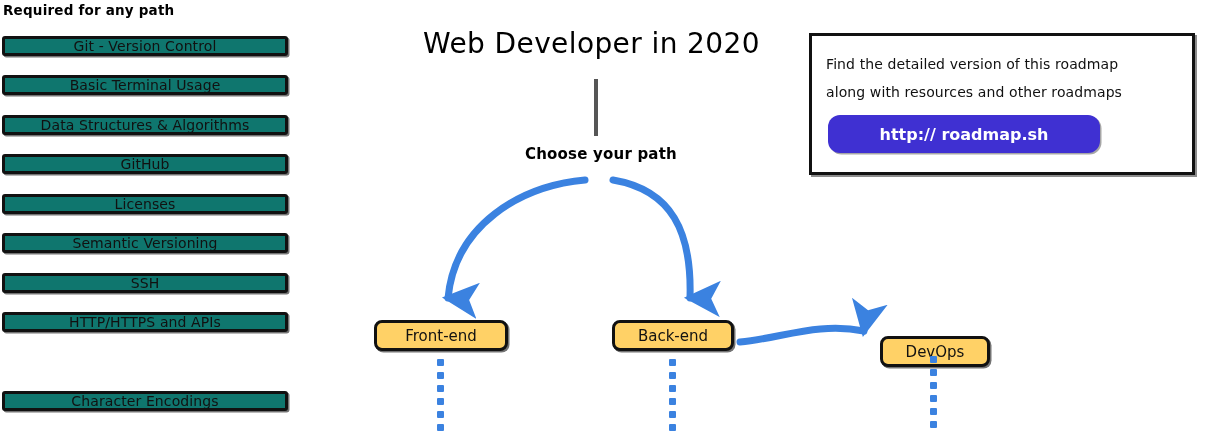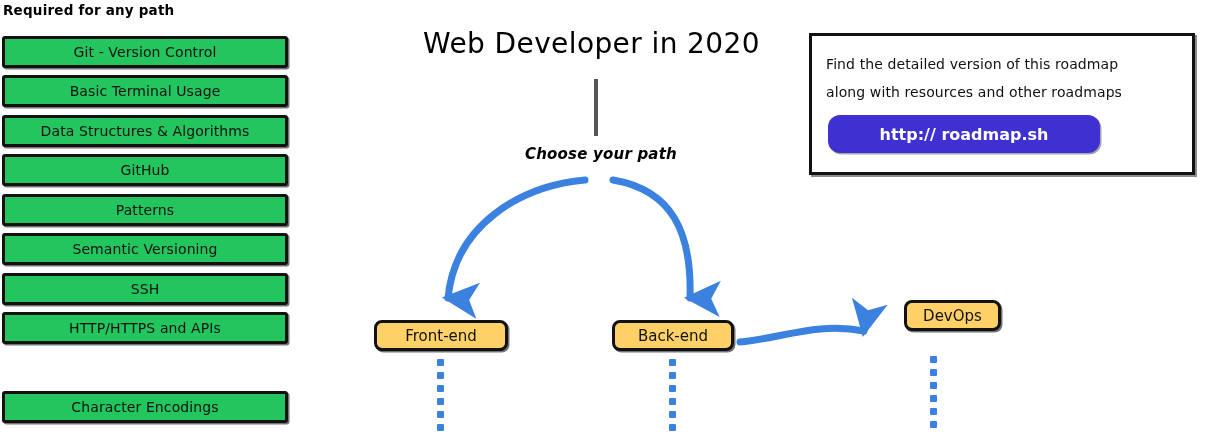--- a/index.html
+++ b/index.html
@@ -13,22 +13,22 @@
   #root{position:relative;width:1207px;height:436px;}
 
   
   #sidebar{position:absolute;left:0;top:0;width:300px;height:436px;}
   #sidebar-title{
     position:absolute;left:3px;top:2px;
     font-size:13.5px;font-weight:bold;color:#000;
     letter-spacing:.2px;white-space:nowrap;
   }
   .req-box{
-    position:absolute;left:2px;width:286px;height:32px;
-    background:#22c55e;
+    position:absolute;left:2px;width:286px;height:20px;
+    background:#0f766e;
     border:3px solid #111111;
     border-radius:3px;
     box-sizing:border-box;
     box-shadow:1.5px 1.5px 0 rgba(0,0,0,.55);
   }
   .req-label{
     position:absolute;left:0;top:0;right:0;bottom:0;
     display:flex;align-items:center;justify-content:center;
     font-size:14px;color:#111;letter-spacing:.1px;
     white-space:nowrap;
@@ -40,41 +40,41 @@
     font-size:28px;font-weight:normal;color:#000;
     letter-spacing:.4px;white-space:nowrap;
   }
   #stem-line{
     position:absolute;left:594px;top:79px;
     width:4px;height:57px;background:#565656;
   }
   #choose-path{
     position:absolute;left:525px;top:145px;
     font-size:15px;font-weight:bold;color:#000;
-    letter-spacing:.2px;white-space:nowrap;font-style:italic;
+    letter-spacing:.2px;white-space:nowrap;
   }
   #split-arrows{position:absolute;left:0;top:0;width:1207px;height:436px;pointer-events:none;}
 
   
   .path-box{
     position:absolute;height:31px;
     background:#ffd166;
     border:3px solid #111111;
     border-radius:8px;
     box-sizing:border-box;
     box-shadow:1.5px 1.5px 0 rgba(0,0,0,.55);
   }
   .path-label{
     position:absolute;left:0;top:0;right:0;bottom:0;
     display:flex;align-items:center;justify-content:center;
     font-size:15px;color:#111;white-space:nowrap;
   }
   #box-frontend{left:374px;top:320px;width:134px;}
   #box-backend{left:612px;top:320px;width:122px;padding-left:43px;}
-  #box-devops{left:880px;top:300px;width:97px;margin-left:24px;}
+  #box-devops{left:880px;top:336px;width:110px;}
 
   .dots{position:absolute;width:7px;}
   .dots i{
     display:block;width:7px;height:7px;margin-bottom:6px;
     background:#3b82e0;border-radius:1px;
   }
   #dots-frontend{left:437px;top:359px;}
   #dots-backend{left:669px;top:359px;}
   #dots-devops{left:930px;top:356px;}
 
@@ -119,21 +119,21 @@
     <div class="req-box" style="top:75px">
         <span class="req-label">Basic Terminal Usage</span>
       </div>
     <div class="req-box" style="top:115px">
         <span class="req-label">Data Structures &amp; Algorithms</span>
       </div>
     <div class="req-box" style="top:154px">
         <span class="req-label">GitHub</span>
       </div>
     <div class="req-box" style="top:194px">
-        <span class="req-label">Patterns</span>
+        <span class="req-label">Licenses</span>
       </div>
     <div class="req-box" style="top:233px">
         <span class="req-label">Semantic Versioning</span>
       </div>
     <div class="req-box" style="top:273px">
         <span class="req-label">SSH</span>
       </div>
     <div class="req-box" style="top:312px">
         <span class="req-label">HTTP/HTTPS and APIs</span>
       </div>

